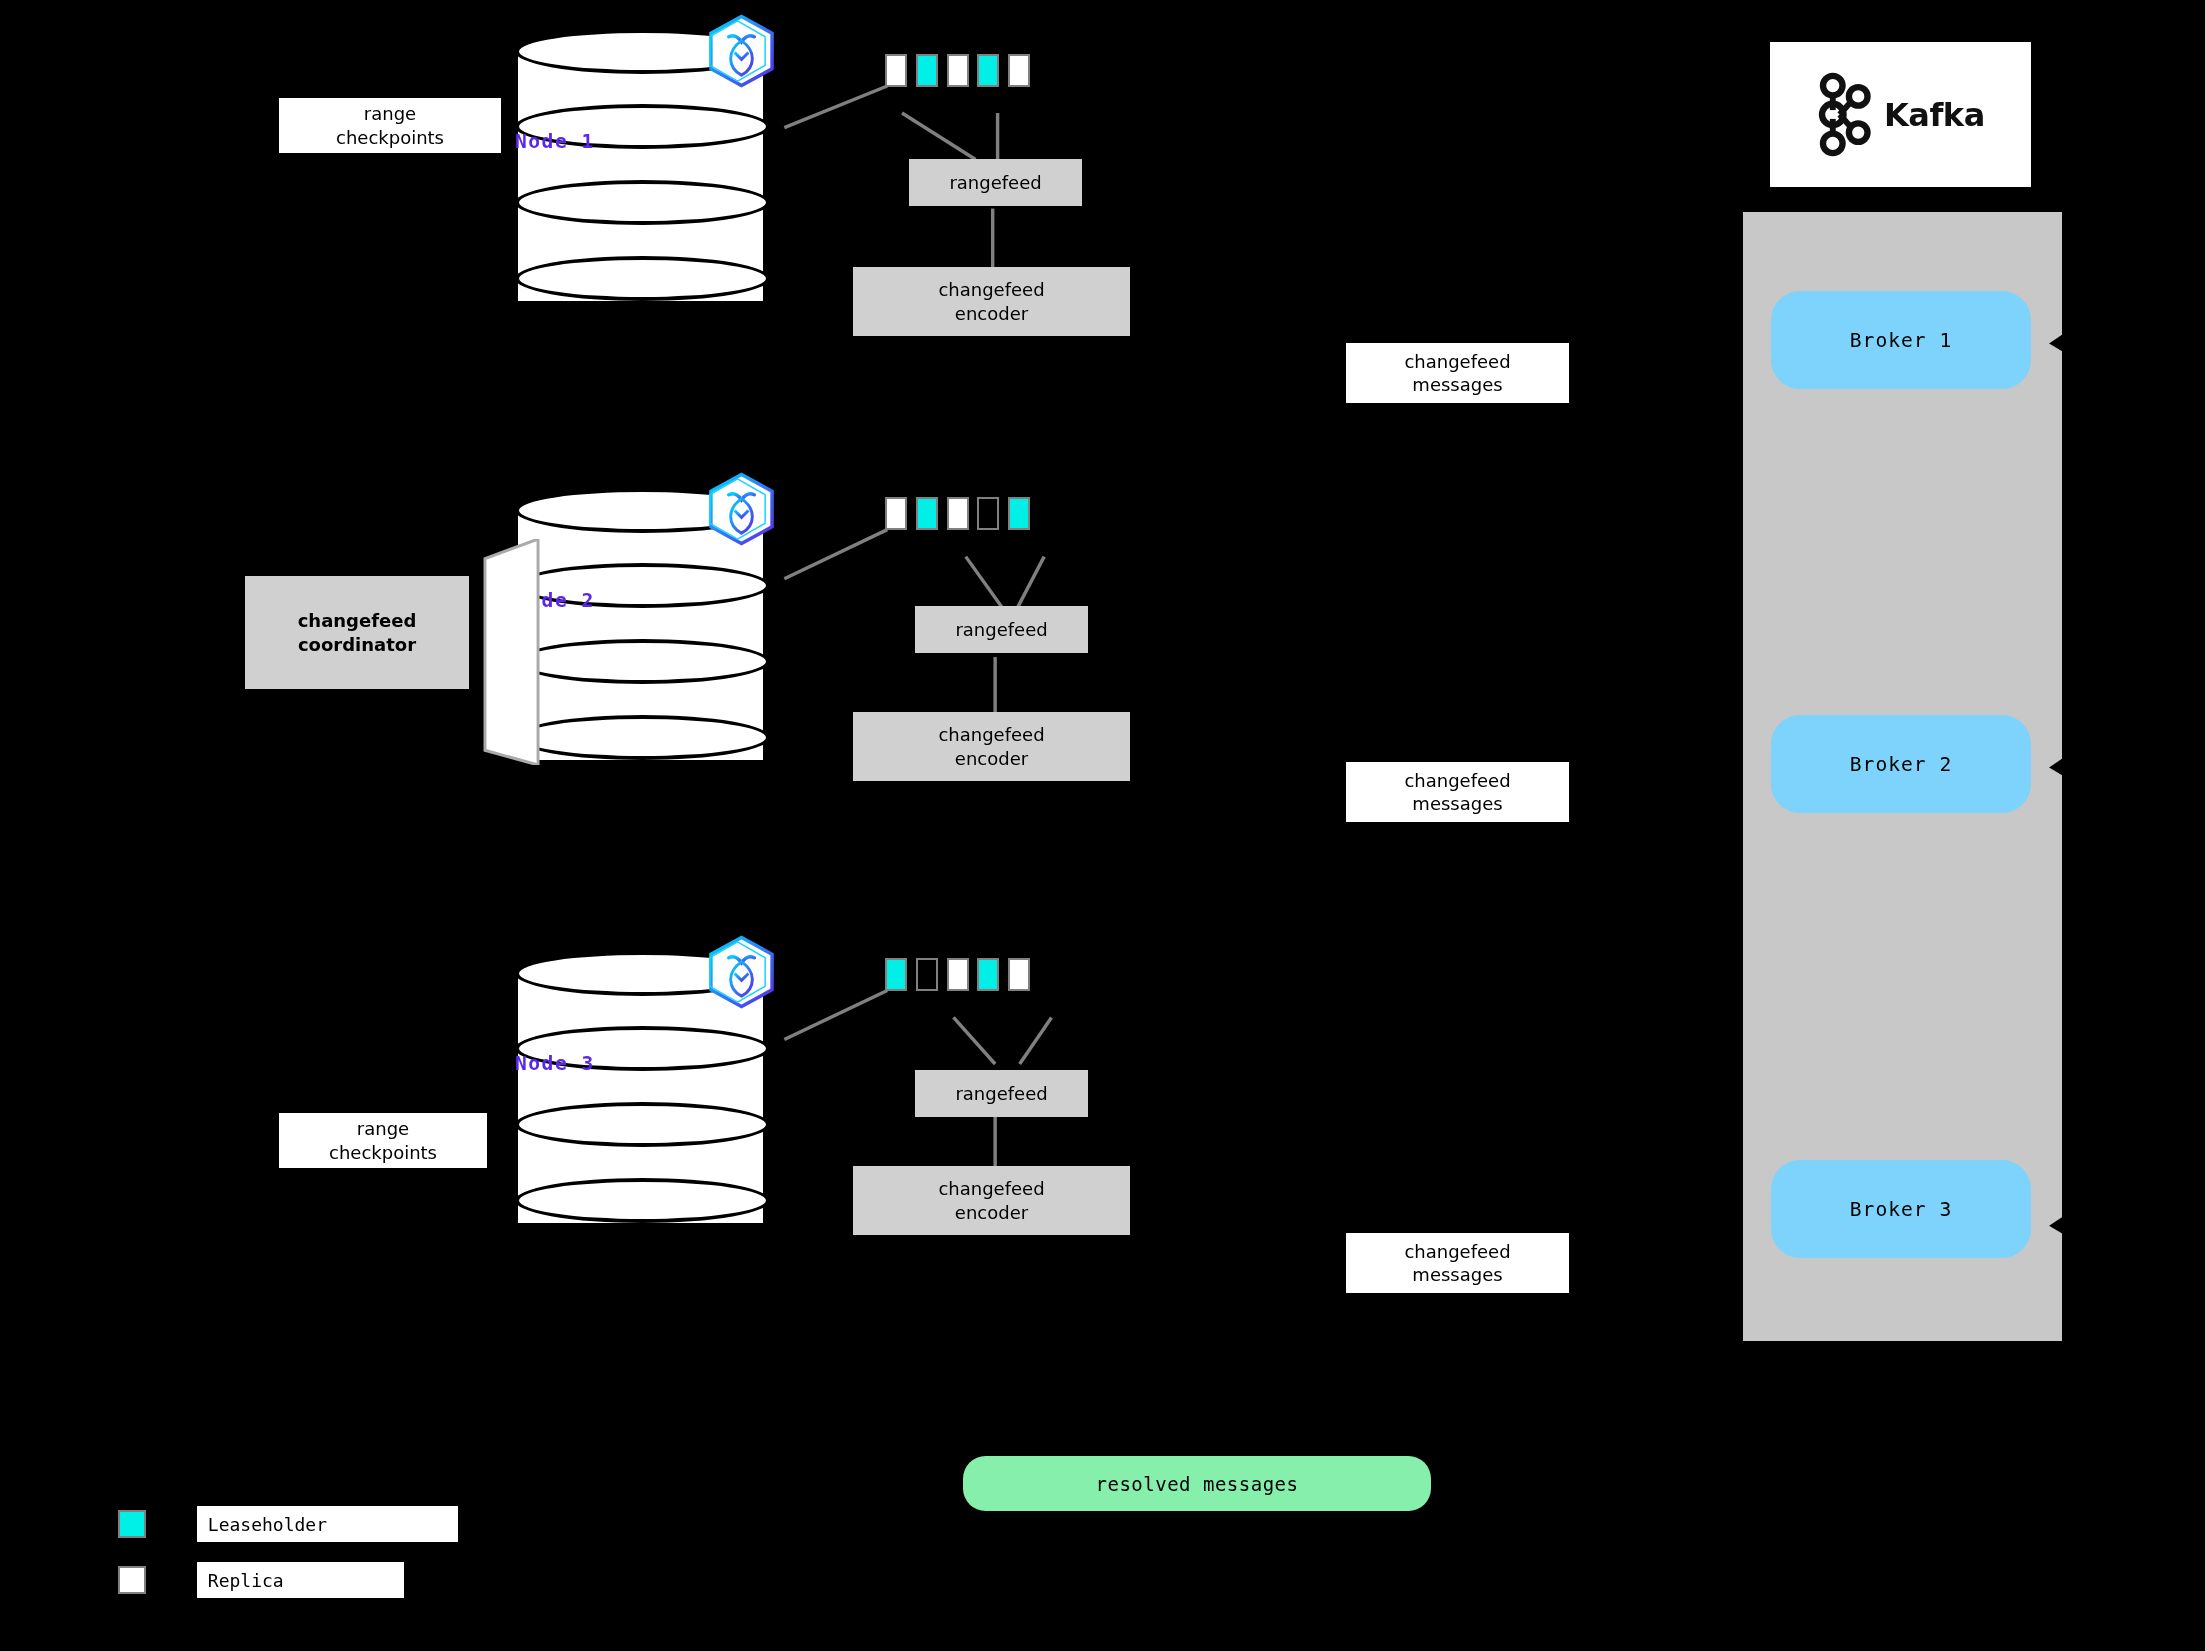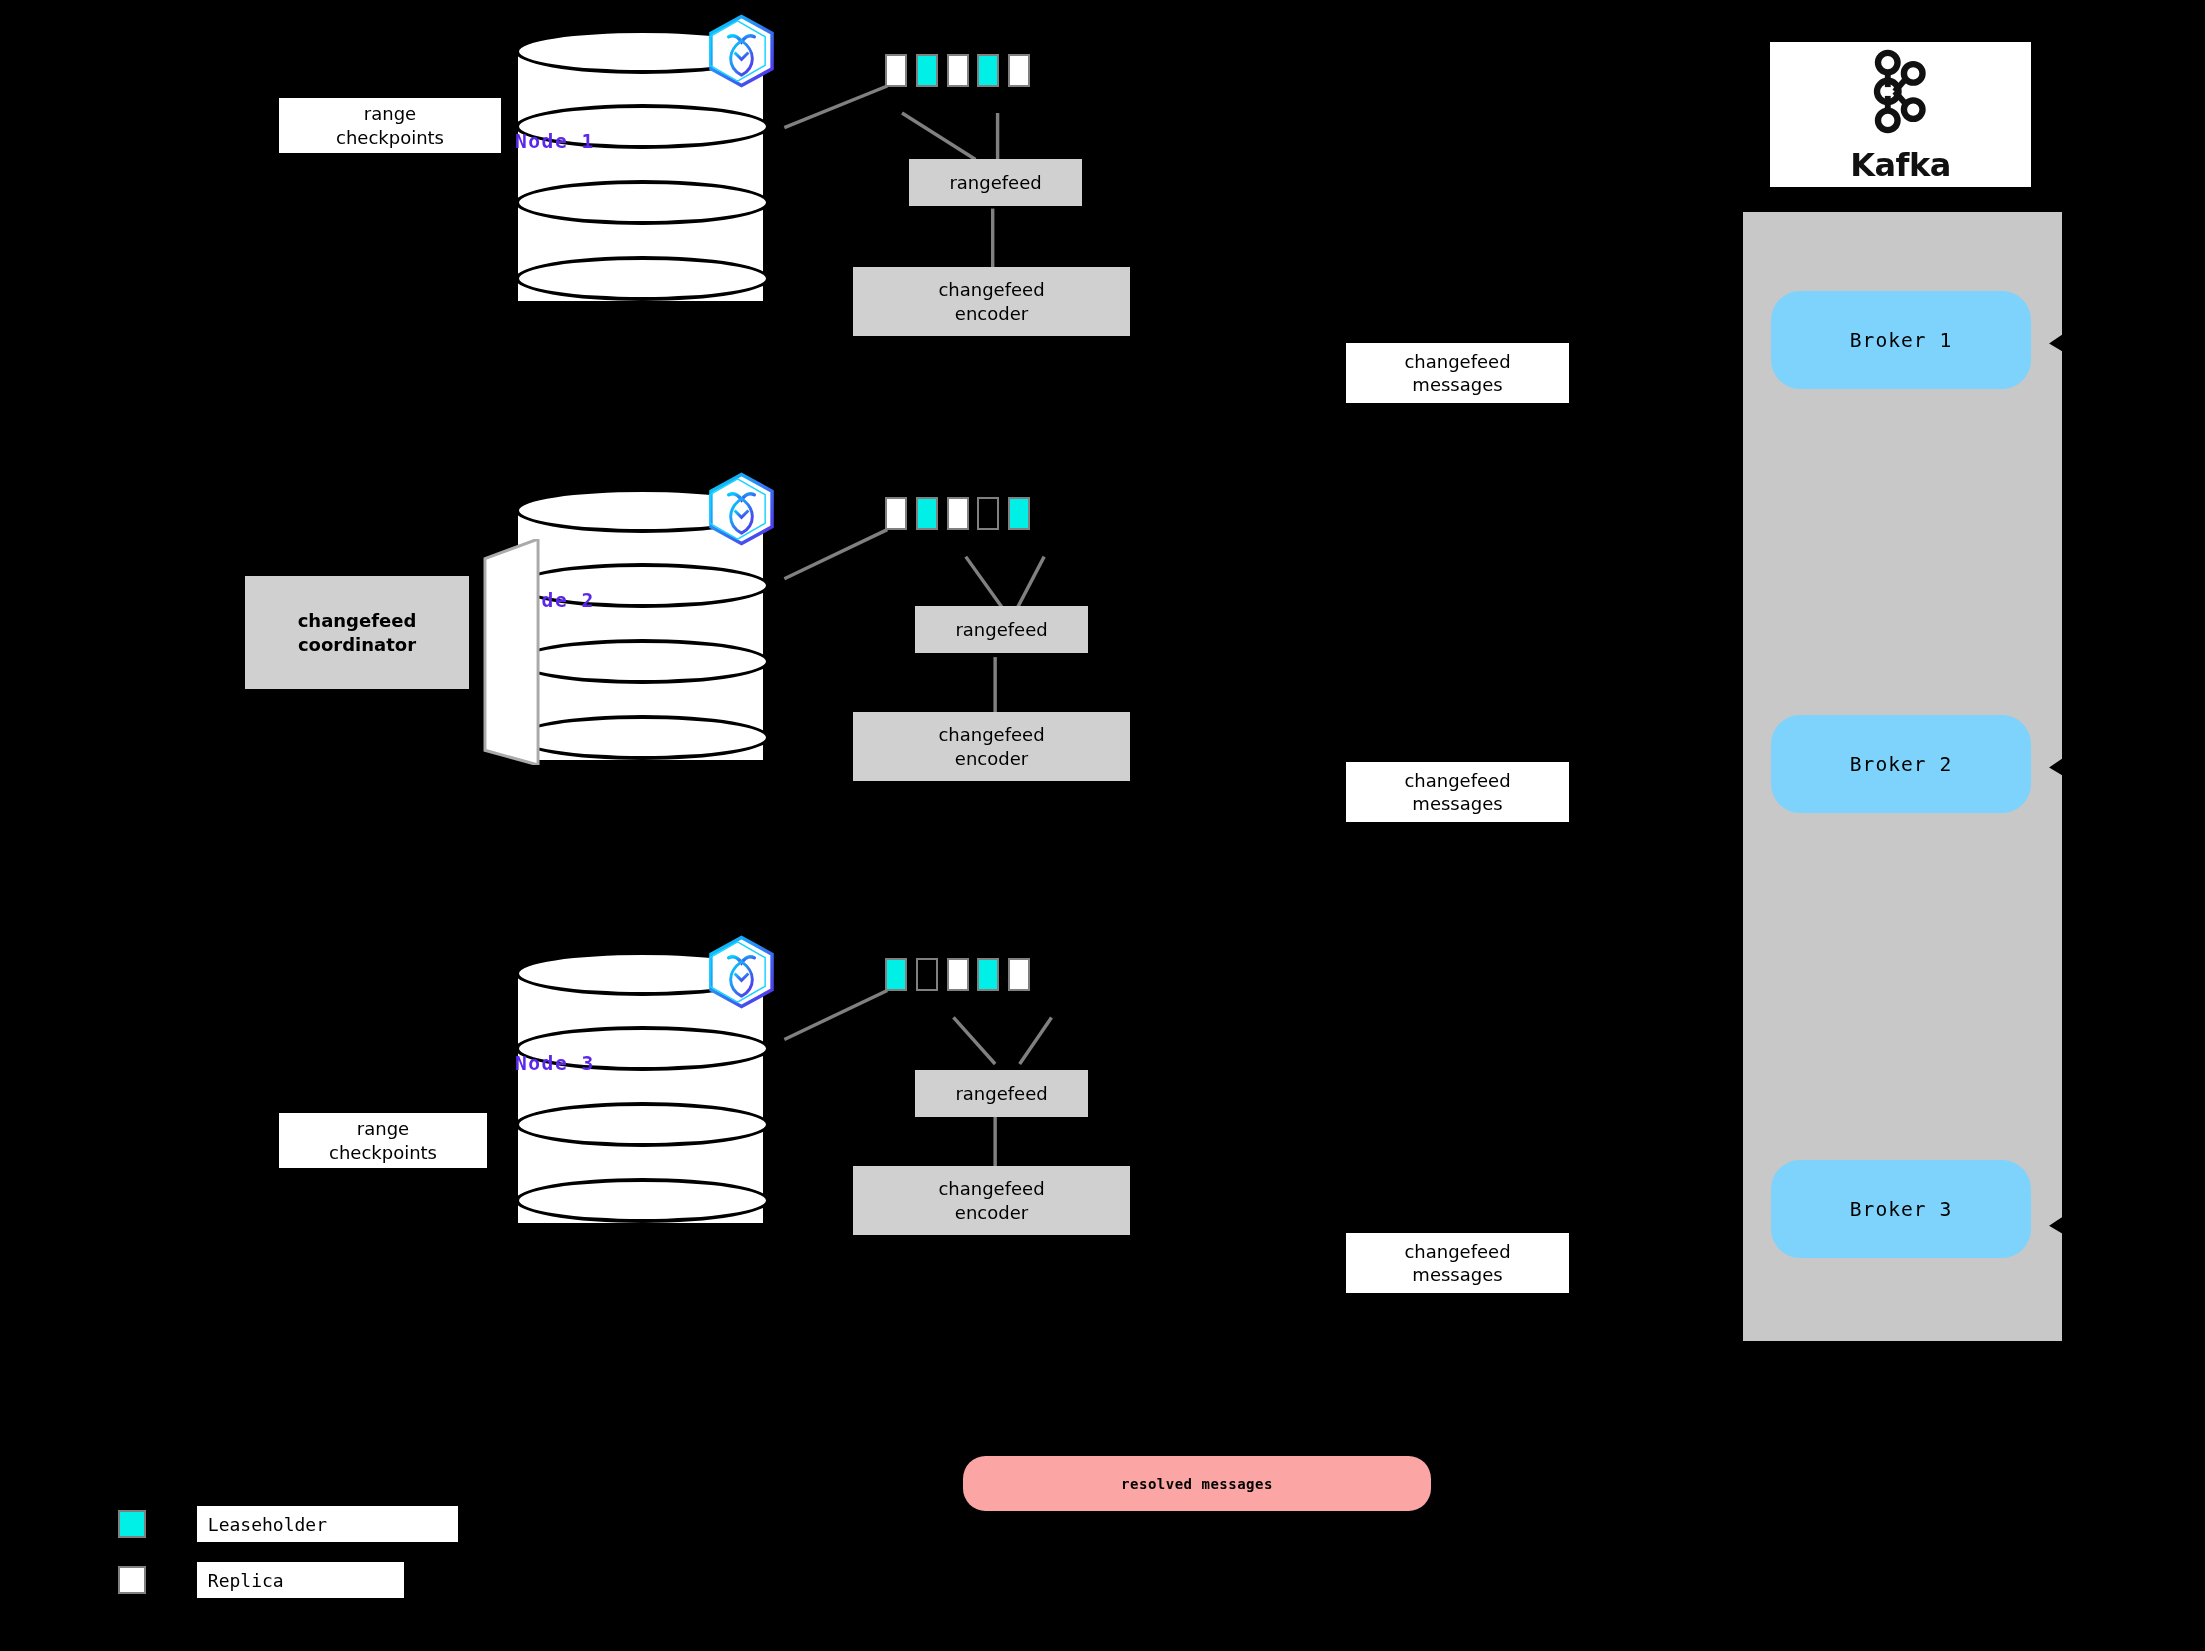--- a/index.html
+++ b/index.html
@@ -48,31 +48,31 @@
   .wbox.two{flex-direction:column;}
 
   
   .coord{position:absolute;background:#d0d0d0;color:#000;font-weight:bold;
          display:flex;flex-direction:column;align-items:center;justify-content:center;
          text-align:center;font-size:18px;line-height:1.3;
          font-family:"DejaVu Sans", sans-serif;}
 
   
   .kafkaLogo{position:absolute;background:#fff;display:flex;align-items:center;
-             justify-content:center;gap:8.8px;flex-direction:column;}
+             justify-content:center;gap:8.8px;}
   .kafkaLogo .ktext{font-family:"DejaVu Sans", sans-serif;font-weight:bold;
                     font-size:32px;color:#111;letter-spacing:-0.5px;}
   .kpanel{position:absolute;background:#c8c8c8;}
   .broker{position:absolute;background:#7dd3fc;border-radius:29px;
           display:flex;align-items:center;justify-content:center;
           font-size:19.6px;color:#000;letter-spacing:1px;}
 
-  .pill{position:absolute;background:#fca5a5;border-radius:22.6px;
+  .pill{position:absolute;background:#86efac;border-radius:22.6px;
         display:flex;align-items:center;justify-content:center;
-        font-size:14px;color:#000;letter-spacing:0.5px;font-weight:bold;}
+        font-size:19px;color:#000;letter-spacing:0.5px;}
 
   
   .legbox{position:absolute;border:2.9px solid #808080;box-sizing:border-box;
           width:27.5px;height:27.5px;}
   .legtext{position:absolute;background:#fff;color:#000;font-size:18px;
            display:flex;align-items:center;padding-left:10.8px;overflow:hidden;margin-left:40px;}
 
   svg.lines{position:absolute;left:0;top:0;width:2205px;height:1652px;
             pointer-events:none;}
 </style>

